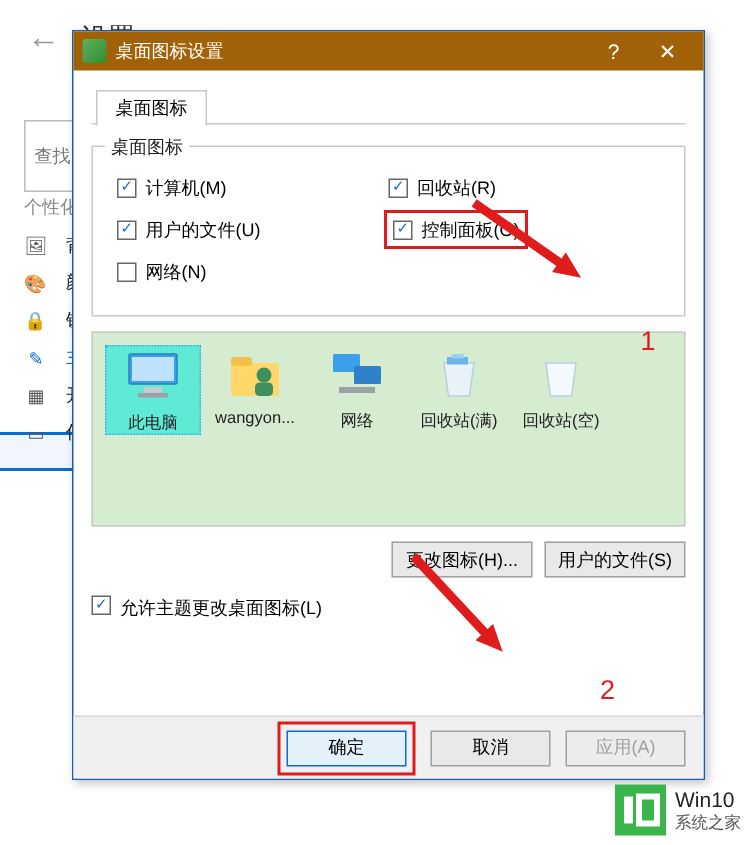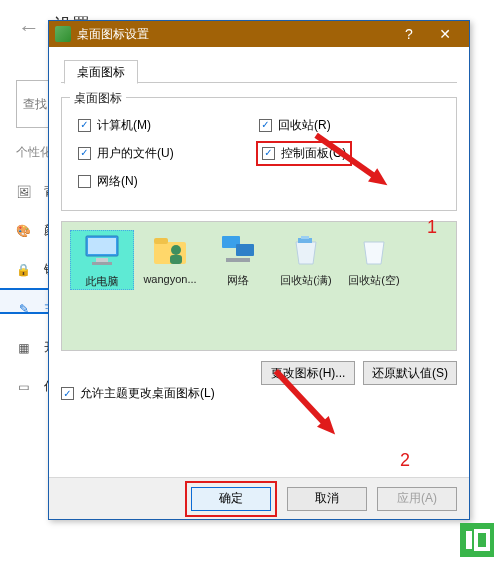--- a/index.html
+++ b/index.html
@@ -1,21 +1,21 @@
 <!DOCTYPE html>
 <html><head>
   <meta charset="utf-8">
   <style>
     *{box-sizing:border-box;margin:0;padding:0;font-family:"Microsoft YaHei","Segoe UI",Tahoma,sans-serif;font-size:12px}
     body{width:500px;height:563px;background:#fff;position:relative;overflow:hidden}
     .bg-header{position:absolute;top:0;left:0;right:0;height:50px;display:flex;align-items:center;padding:0 18px;color:#555}
     .bg-back{font-size:22px;color:#999;margin-right:14px}
     .bg-title{font-size:18px;color:#333}
     .bg-search{position:absolute;top:80px;left:16px;width:40px;height:48px;border:1px solid #bbb;display:flex;align-items:center;padding:0 6px;color:#777}
-    .bg-nav{position:absolute;top:144px;left:16px;display:flex;flex-direction:column;gap:22px}
+    .bg-nav{position:absolute;top:130px;left:16px;display:flex;flex-direction:column;gap:8px}
     .bg-nav .cat{font-size:12px;color:#888}
     .bg-nav .item{display:flex;align-items:center;gap:12px;color:#222}
     .bg-nav .item.sel{color:#0a6cd6}
     .bg-nav .ico{width:16px;height:16px;display:flex;align-items:center;justify-content:center;color:#555}
     .bg-nav .item.sel .ico{color:#0a6cd6}
     
     .bg-underline{position:absolute;left:0;width:48px;height:26px;border-top:2px solid #0a6cd6;border-bottom:2px solid #0a6cd6;top:288px;background:rgba(10,108,214,0.06)}
 
     
     .dlg{position:absolute;left:48px;top:20px;width:422px;height:500px;border:1px solid #1a5fae;background:#fff;box-shadow:2px 2px 6px rgba(0,0,0,0.25)}
@@ -42,21 +42,21 @@
 
     .iconbox{border:1px solid #c8c8c8;margin-top:10px;height:130px;padding:8px;background:#d5ecd0}
     .iconrow{display:flex;gap:4px}
     .dicon{width:64px;text-align:center}
     .dicon .img{width:44px;height:40px;margin:0 auto 3px;display:flex;align-items:center;justify-content:center}
     .dicon .lbl{font-size:11px;color:#222;white-space:nowrap;overflow:hidden;text-overflow:ellipsis}
     .dicon.sel{background:#5eead4;border:1px dotted #4aa3e6}
     .btnrow{display:flex;justify-content:flex-end;gap:8px;margin-top:10px}
     .btn{height:24px;min-width:94px;border:1px solid #a0a0a0;background:#e9e9e9;display:flex;align-items:center;justify-content:center;padding:0 8px}
     .btn.disabled{color:#a0a0a0;background:#ececec}
-    .allow{display:flex;align-items:center;}
+    .allow{display:flex;align-items:flex-start;margin-top:12px}
     .dlg-btns{position:absolute;left:0;right:0;bottom:0;height:42px;background:#f0f0f0;border-top:1px solid #d8d8d8;display:flex;align-items:center;justify-content:flex-end;padding:0 12px;gap:10px}
     .dlg-btns .btn{min-width:80px}
     .okwrap{border:2px solid #e01b1b;padding:4px}
     .okwrap .btn{border:1px solid #0a6cd6;background:#e4f1fb}
 
     
     .wm{position:absolute;right:6px;bottom:6px;display:flex;align-items:center;gap:6px}
     .wm .sq{width:34px;height:34px;background:#39b54a;display:flex;align-items:center;justify-content:center;color:#fff;font-weight:bold;font-size:20px}
     .wm .txt .l1{font-size:14px;color:#222}
     .wm .txt .l2{font-size:11px;color:#555}
@@ -196,21 +196,21 @@
                 <path d="M10 10 L30 10 L27 32 L13 32 Z" fill="#f4f9fd" stroke="#b9cfe0"></path>
               </svg>
             </div>
           <div class="lbl">回收站(空)</div>
         </div>
       </div>
     </div>
 
     <div class="btnrow">
       <div class="btn">更改图标(H)...</div>
-      <div class="btn">还原默认值(S)</div>
+      <div class="btn">用户的文件(S)</div>
     </div>
 
     <div class="allow">
       <span class="cb checked"></span>
       <span>允许主题更改桌面图标(L)</span>
     </div>
 
     <div class="arrow1 a1">
         <div class="arrowhead"></div>
         <div class="arrowshaft"></div>
@@ -233,13 +233,17 @@
   </div>
 <div class="anno" style="left:400px;top:450px">2</div>
 
 <div class="wm">
   <div class="sq">
       <svg width="26" height="26">
         <rect x="2" y="4" width="6" height="18" fill="#fff"></rect>
         <rect x="12" y="4" width="12" height="18" fill="none" stroke="#fff" stroke-width="4"></rect>
       </svg>
     </div>
+  <div class="txt">
+    <div class="l1">Win10</div>
+    <div class="l2">系统之家</div>
+  </div>
 </div>
 
 </body></html>

